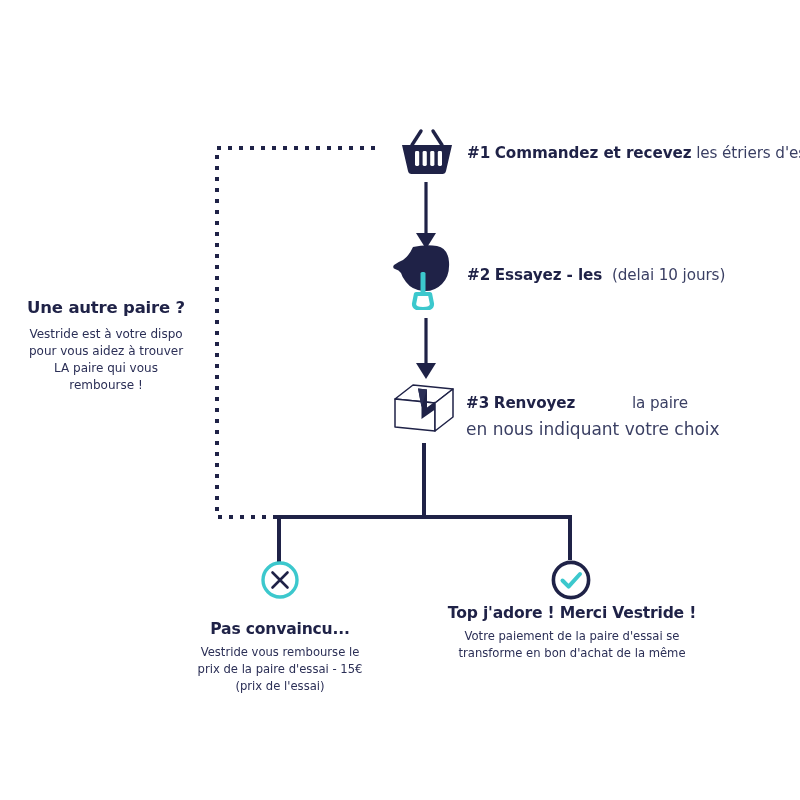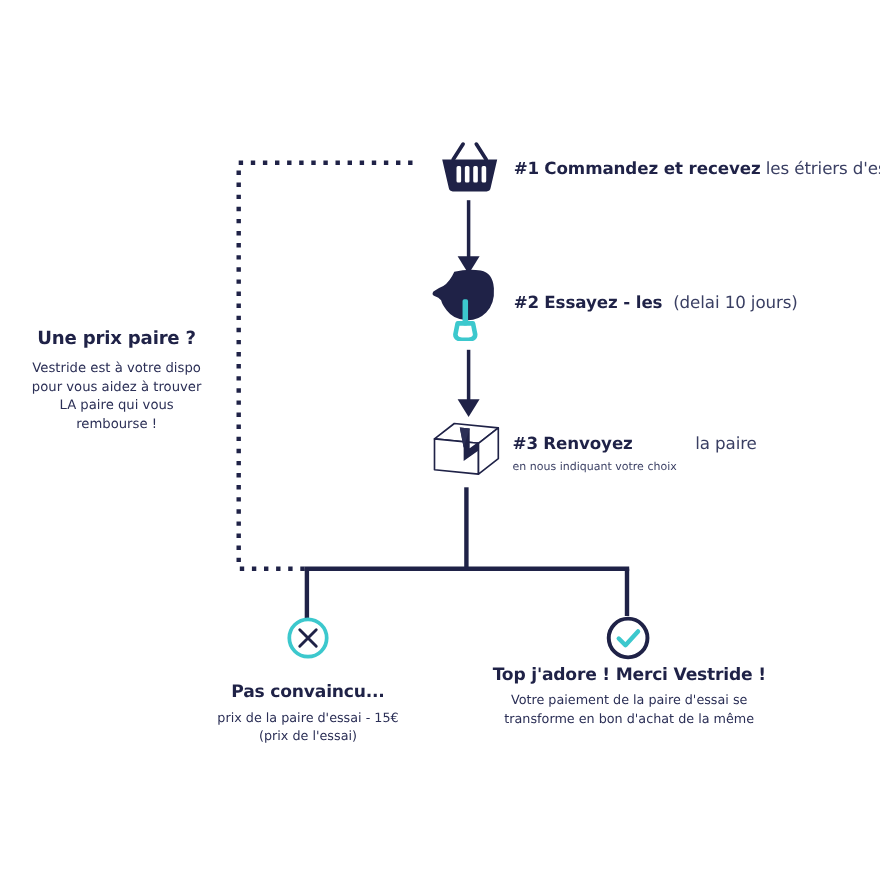--- a/index.html
+++ b/index.html
@@ -57,21 +57,21 @@
     letter-spacing: -0.1px;
   }
   .step-head b {
     font-weight: bold;
   }
   .step-head .reg {
     font-weight: 400;
     color: #3a3f63;
   }
   .step-sub {
-    font-size: 10px;
+    font-size: 17px;
     color: #3a3f63;
     margin-top: 7px;
     white-space: nowrap;
     font-weight: 500;
   }
 
   
   .outcome {
     position: absolute;
     text-align: center;
@@ -111,21 +111,21 @@
     <line x1="424" y1="443" x2="424" y2="518" stroke="#1f2247" stroke-width="4"></line>
 
     <line x1="277" y1="517" x2="572" y2="517" stroke="#1f2247" stroke-width="4"></line>
 
     <line x1="279" y1="517" x2="279" y2="562" stroke="#1f2247" stroke-width="4"></line>
 
     <line x1="570" y1="517" x2="570" y2="560" stroke="#1f2247" stroke-width="4"></line>
   </svg>
 
   <div class="left-block">
-    <div class="left-title">Une prix paire ?</div>
+    <div class="left-title">Une autre paire ?</div>
     <div class="left-body">
       <div>Vestride est à votre dispo</div>
       <div>pour vous aidez à trouver</div>
       <div>LA paire qui vous</div>
       <div>rembourse !</div>
     </div>
   </div>
 
   <div class="step-icon" style="left:398px; top:127px; width:58px; height:52px;">
     <svg viewBox="0 0 58 52" width="58" height="52" xmlns="http://www.w3.org/2000/svg">
@@ -184,20 +184,21 @@
 
   <div class="outcome-icon" style="left:260px; top:560px; width:40px; height:40px;">
     <svg viewBox="0 0 40 40" width="40" height="40" xmlns="http://www.w3.org/2000/svg">
       <circle cx="20" cy="20" r="17" fill="none" stroke="#3cc8cd" stroke-width="3.4"></circle>
       <path d="M12.5 12.5 L27.5 27.5 M27.5 12.5 L12.5 27.5" stroke="#1f2247" stroke-width="2.6" stroke-linecap="round"></path>
     </svg>
   </div>
   <div class="outcome" style="left:180px; top:620px; width:200px;text-align:center;">
     <div class="outcome-title">Pas convaincu...</div>
     <div class="outcome-body">
+      <div>Vestride vous rembourse le</div>
       <div>prix de la paire d'essai - 15€</div>
       <div>(prix de l'essai)</div>
     </div>
   </div>
 
   <div class="outcome-icon" style="left:550px; top:559px; width:42px; height:42px;">
     <svg viewBox="0 0 42 42" width="42" height="42" xmlns="http://www.w3.org/2000/svg">
       <circle cx="21" cy="21" r="17.6" fill="none" stroke="#1f2247" stroke-width="3.6"></circle>
       <path d="M12.5 21.5 L18.6 27.6 L30 15" stroke="#3cc8cd" stroke-width="4" fill="none" stroke-linecap="round" stroke-linejoin="round"></path>
     </svg>

